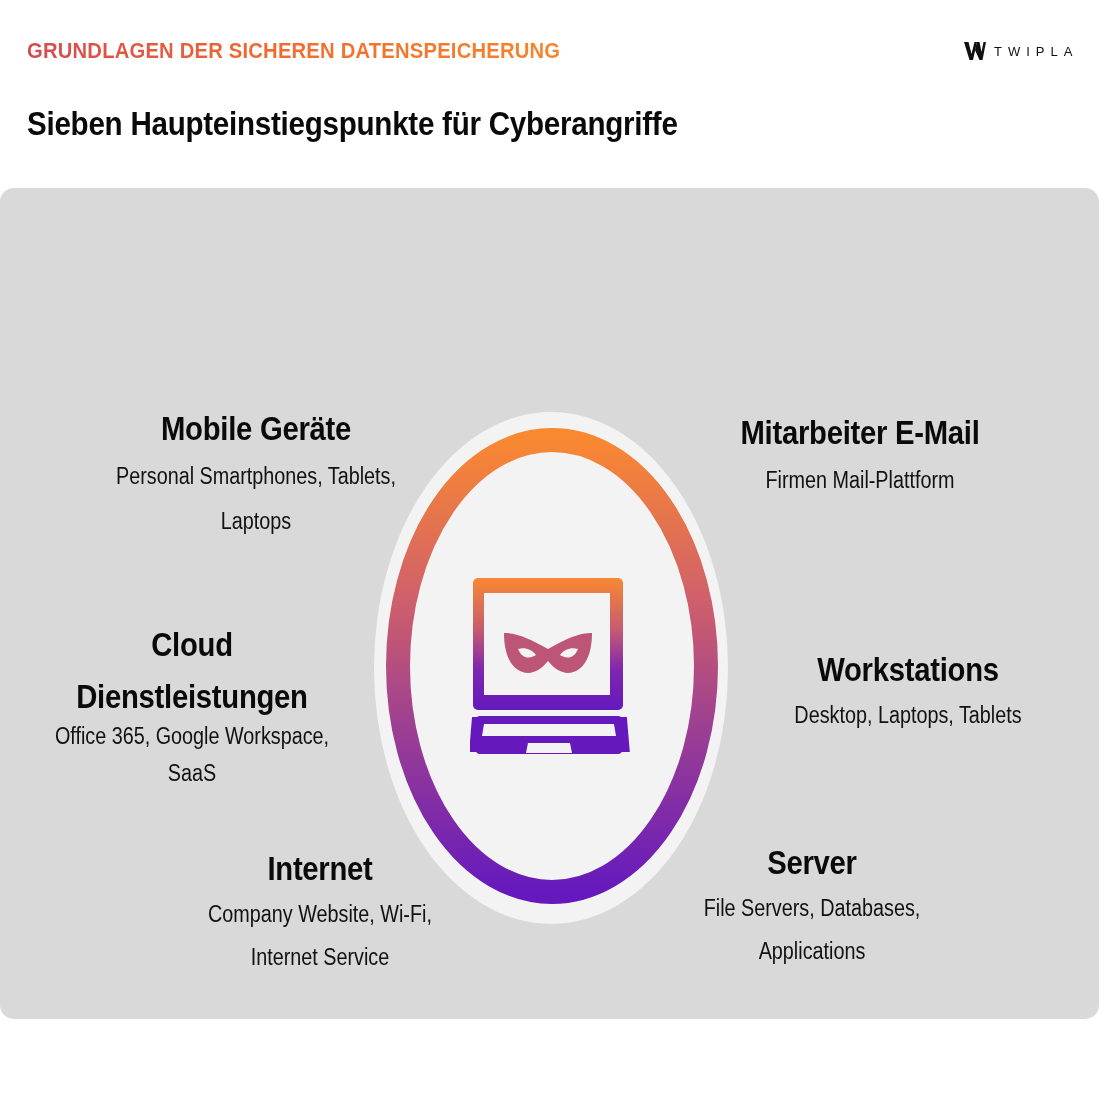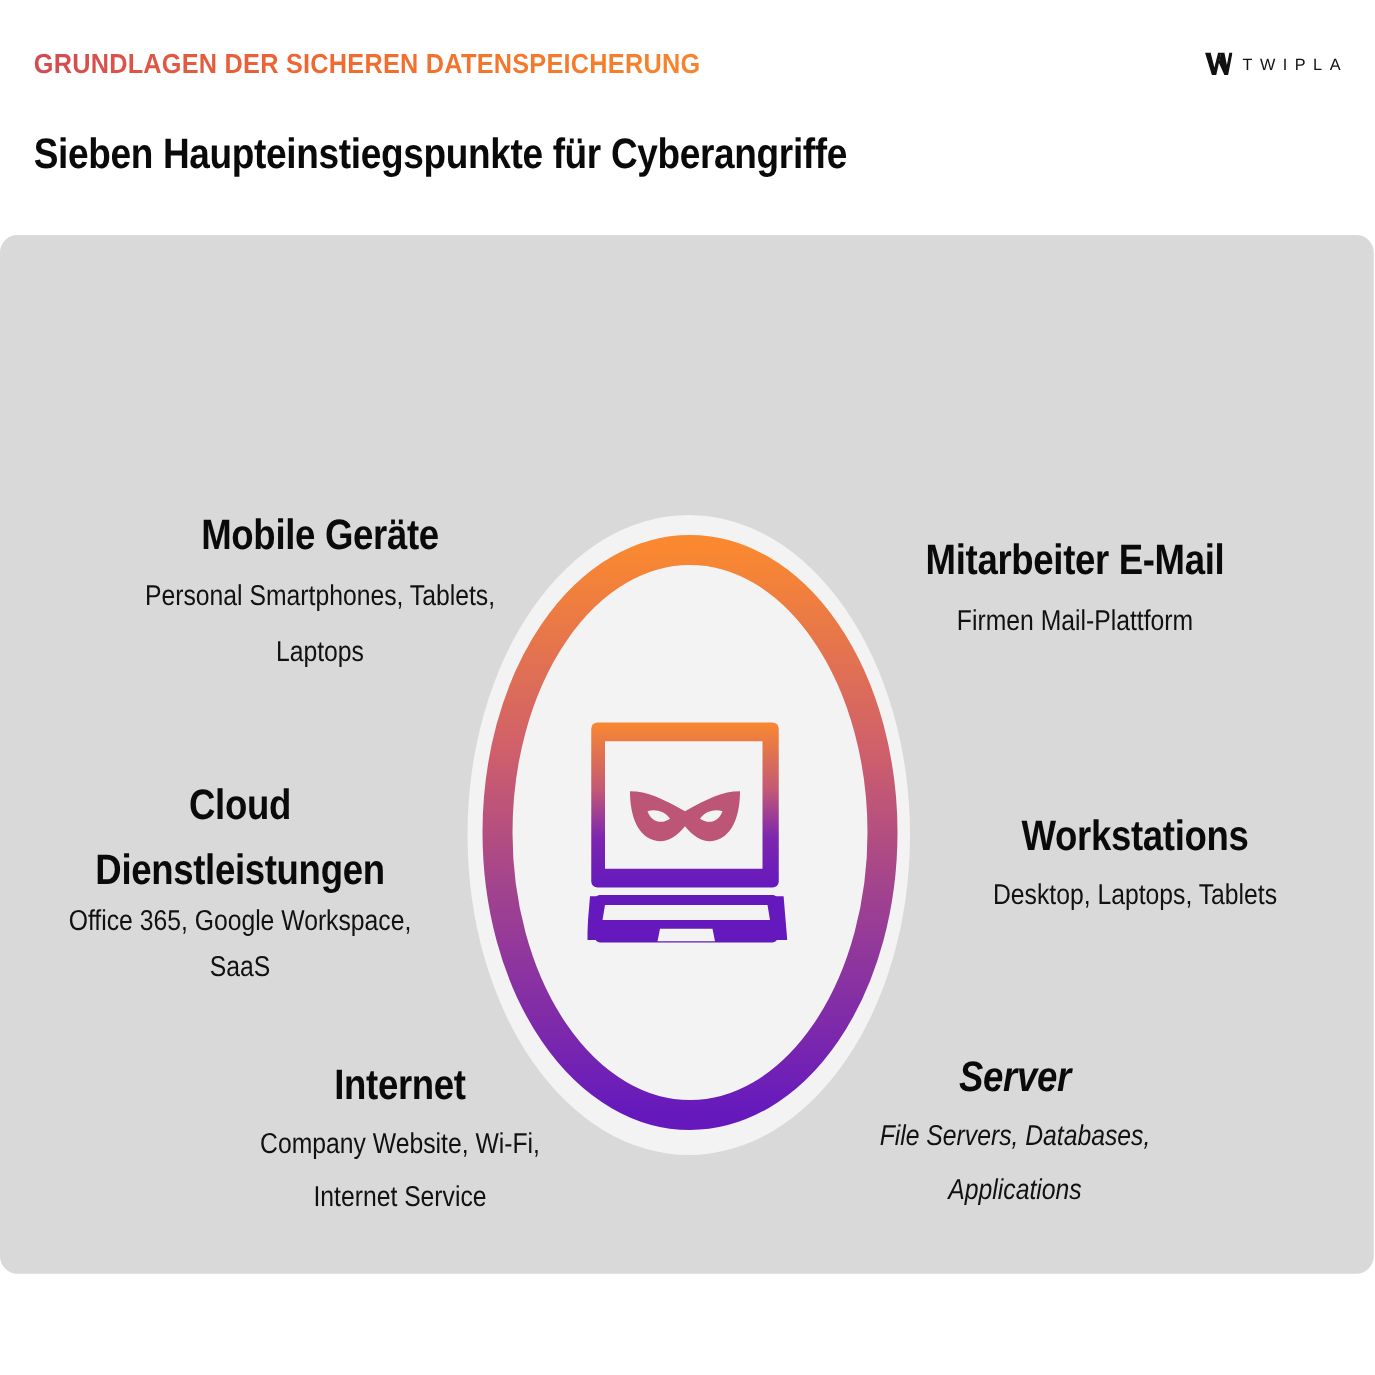--- a/index.html
+++ b/index.html
@@ -66,30 +66,30 @@
     .block .s {
       font-weight: 400; font-size: 23px; line-height: 33px;
       transform: scaleX(0.86); white-space: nowrap;
       color: #111;
     }
 
     #b-network   { left: 300px; width: 500px; top: 257px; }
     #b-network .s { margin-top: 8px; }
     #b-mobile    { left: 56px;  width: 400px; top: 408px; }
     #b-mobile .s { margin-top: 12px; }
-    #b-email     { left: 660px; width: 400px; top: 428px; }
+    #b-email     { left: 660px; width: 400px; top: 412px; }
     #b-email .s  { margin-top: 12px; }
     #b-cloud     { left: -8px;  width: 400px; top: 624px; }
     #b-cloud .s  { margin-top: 4px; }
     #b-cloud .h + .h { margin-top: 12px; }
     #b-work      { left: 708px; width: 400px; top: 649px; }
     #b-work .s   { margin-top: 10px; }
     #b-internet  { left: 120px; width: 400px; top: 848px; }
     #b-internet .s { margin-top: 10px; }
-    #b-server    { left: 612px; width: 400px; top: 842px; font-style: italic; }
+    #b-server    { left: 612px; width: 400px; top: 842px; }
     #b-server .s { margin-top: 10px; }
   </style>
 </head>
 <body>
 
 <div class="page">
 
   <div class="eyebrow">GRUNDLAGEN DER SICHEREN DATENSPEICHERUNG</div>
 
   <div class="brand">

